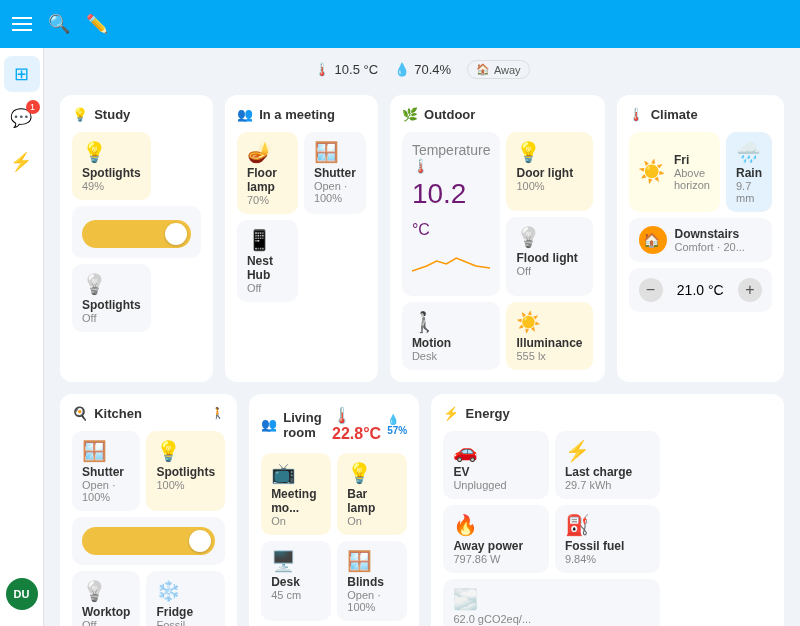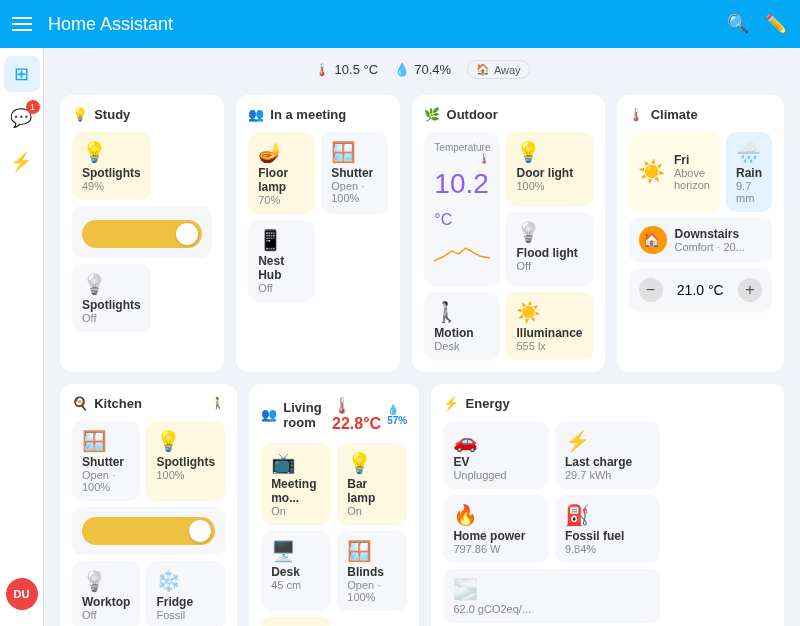--- a/index.html
+++ b/index.html
@@ -32,21 +32,21 @@
       gap: 8px;
       border-right: 1px solid #e0e0e0;
     }
     .sidebar-icon {
       width: 36px; height: 36px;
       display: flex; align-items: center; justify-content: center;
       border-radius: 8px; cursor: pointer; font-size: 18px; color: #666;
     }
     .sidebar-icon.active { background: #e3f2fd; color: #03a9f4; }
     .sidebar-avatar {
-      width: 32px; height: 32px; border-radius: 50%; background: #ef4444;
+      width: 32px; height: 32px; border-radius: 50%; background: #15803d;
       display: flex; align-items: center; justify-content: center;
       color: white; font-size: 11px; font-weight: bold; margin-top: auto; margin-bottom: 8px;
       cursor: pointer;
     }
     .notification-badge {
       position: relative;
     }
     .notification-badge::after {
       content: '1';
       position: absolute;
@@ -107,21 +107,21 @@
     .device-tile {
       background: #f5f7fa;
       border-radius: 10px;
       padding: 8px 10px;
       cursor: pointer;
       transition: background 0.1s;
     }
     .device-tile .device-icon { font-size: 20px; margin-bottom: 2px; }
     .device-name { font-size: 12px; font-weight: 600; color: #333; }
     .device-state { font-size: 11px; color: #888; }
-    .temp-value { font-size: 28px; font-weight: 300; color: #8b5cf6; margin: 4px 0; }
+    .temp-value { font-size: 28px; font-weight: 300; color: #701a75; margin: 4px 0; }
     .temp-chart { height: 40px; position: relative; }
     .temp-chart svg { width: 100%; height: 100%; }
 
     
     .thermostat-tile {
       background: #f5f7fa;
       border-radius: 10px;
       padding: 10px;
       grid-column: span 2;
     }
@@ -202,21 +202,20 @@
   </style>
 </head>
 <body>
 
 <div class="topbar">
   <div class="topbar-menu">
     <span></span>
       <span></span>
       <span></span>
   </div>
-  <span class="topbar-title">Home Assistant</span>
   <div class="topbar-icons">
     <span class="topbar-icon">🔍</span>
     <span class="topbar-icon">✏️</span>
   </div>
 </div>
 
 <div class="layout">
 
   <div class="sidebar">
     <div class="sidebar-icon active">⊞</div>
@@ -294,21 +293,21 @@
       </div>
 
       <div class="section-card">
         <div class="section-title">
           <span>🌿</span>
           <span>Outdoor</span>
         </div>
         <div class="devices-grid">
 
           <div style="background:#f5f7fa; border-radius:10px; padding:10px; grid-column: span 1; grid-row: span 2;">
-            <div style="font-size:10px;color:#888;text-align:right;">Temperature 🌡️</div>
+            <div style="font-size:14px;color:#888;">Temperature 🌡️</div>
             <div class="temp-value">10.2 <span style="font-size:16px;">°C</span></div>
             <div class="temp-chart">
               <svg viewBox="0 0 80 30" preserveAspectRatio="none" style="width:100%;height:30px;">
                 <polyline points="0,25 15,20 25,15 35,18 45,12 55,16 65,20 80,22" fill="none" stroke="#ff9800" stroke-width="1.5"></polyline>
               </svg>
             </div>
           </div>
           <div class="device-tile on">
             <div class="device-icon">💡</div>
             <div class="device-name">Door light</div>
@@ -456,21 +455,21 @@
             <div class="device-state">Unplugged</div>
           </div>
           <div class="device-tile">
             <div class="device-icon">⚡</div>
             <div class="device-name">Last charge</div>
             <div class="device-state">29.7 kWh</div>
           </div>
           <div style="grid-row: span 2;"></div>
           <div class="device-tile">
             <div class="device-icon">🔥</div>
-            <div class="device-name">Home power</div>
+            <div class="device-name">Away power</div>
             <div class="device-state">797.86 W</div>
           </div>
           <div class="device-tile">
             <div class="device-icon">⛽</div>
             <div class="device-name">Fossil fuel</div>
             <div class="device-state">9.84%</div>
           </div>
           <div class="device-tile" style="grid-column: span 2;">
             <div class="device-icon">🌫️</div>
             <div class="device-state">62.0 gCO2eq/...</div>

